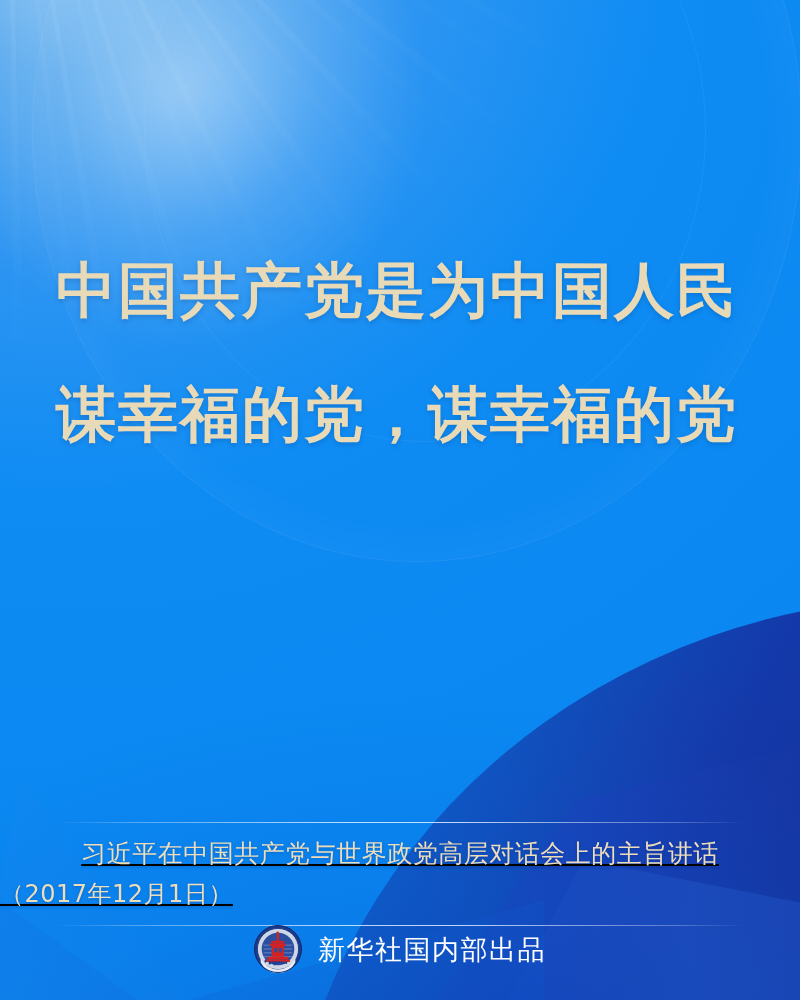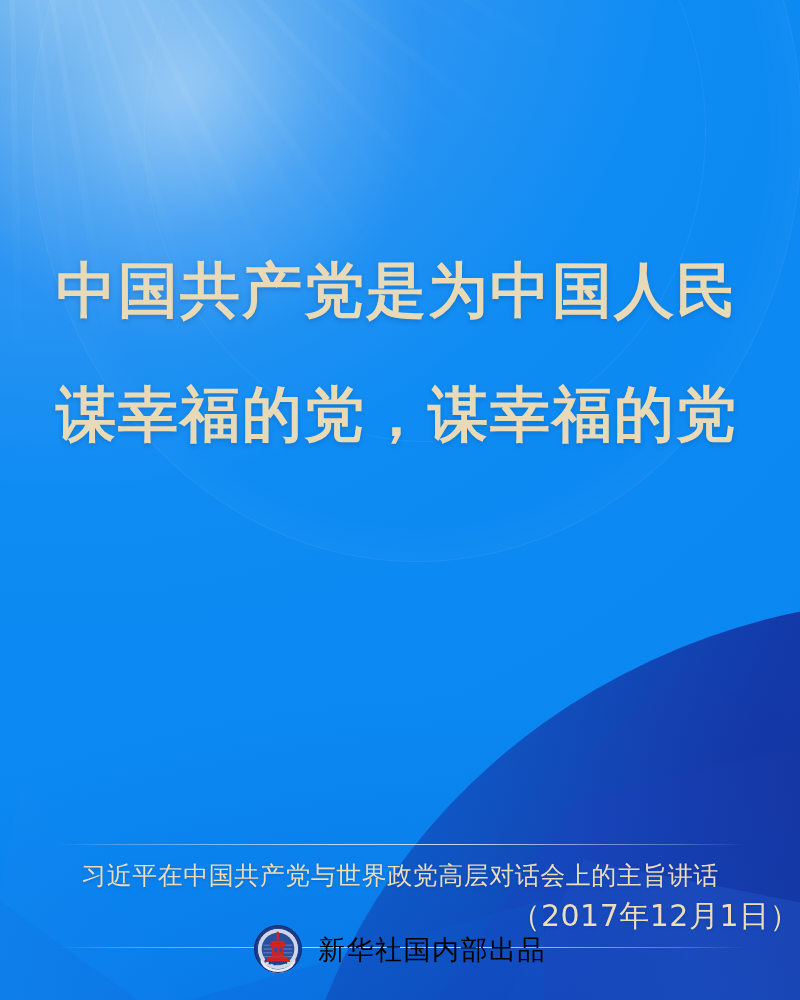--- a/index.html
+++ b/index.html
@@ -162,21 +162,22 @@
     line-height: 124px;
     letter-spacing: 2px;
     white-space: nowrap;
     text-shadow: 0 2px 5px rgba(5,40,110,0.22);
   }
 
   .caption-block {
     position: absolute;
     left: 0;
     right: 0;
-    top: 836px;
+    top: 814px;
+    text-decoration: underline;
   }
   .rule {
     height: 1px;
     margin: 0 auto;
     width: 690px;
     background: linear-gradient(90deg,
       rgba(255,255,255,0) 0%,
       rgba(226,238,252,0.30) 10%,
       rgba(236,244,255,0.80) 42%,
       rgba(236,244,255,0.82) 58%,
@@ -191,25 +192,25 @@
     color: #edddbb;
     font-family: "DejaVu Sans", "Liberation Sans", sans-serif;
     font-weight: 400;
     font-size: 25px;
     line-height: 34px;
     padding: 14px 0 6px;
     letter-spacing: 0.5px;
     text-shadow: 0 1px 3px rgba(5,40,110,0.25);
   }
   .caption-date {
-    text-align: right;
+    text-align: left;
     color: #edddbb;
     font-family: "DejaVu Sans", "Liberation Sans", sans-serif;
     font-weight: 400;
-    font-size: 30px;
+    font-size: 24px;
     line-height: 34px;
     padding-bottom: 14px;
     letter-spacing: 0.5px;
     text-shadow: 0 1px 3px rgba(5,40,110,0.25);
   }
 
   .footer {
     position: absolute;
     left: 0;
     right: 0;
@@ -219,21 +220,21 @@
     justify-content: center;
     gap: 16px;
   }
   .logo {
     width: 48px;
     height: 48px;
     flex: 0 0 48px;
     display: block;
   }
   .footer-text {
-    color: #000000;
+    color: #ffffff;
     font-family: "DejaVu Sans", "Liberation Sans", sans-serif;
     font-size: 27px;
     letter-spacing: 1.5px;
     line-height: 1;
   }
 </style>
 </head>
 <body>
 
 <div id="poster">

